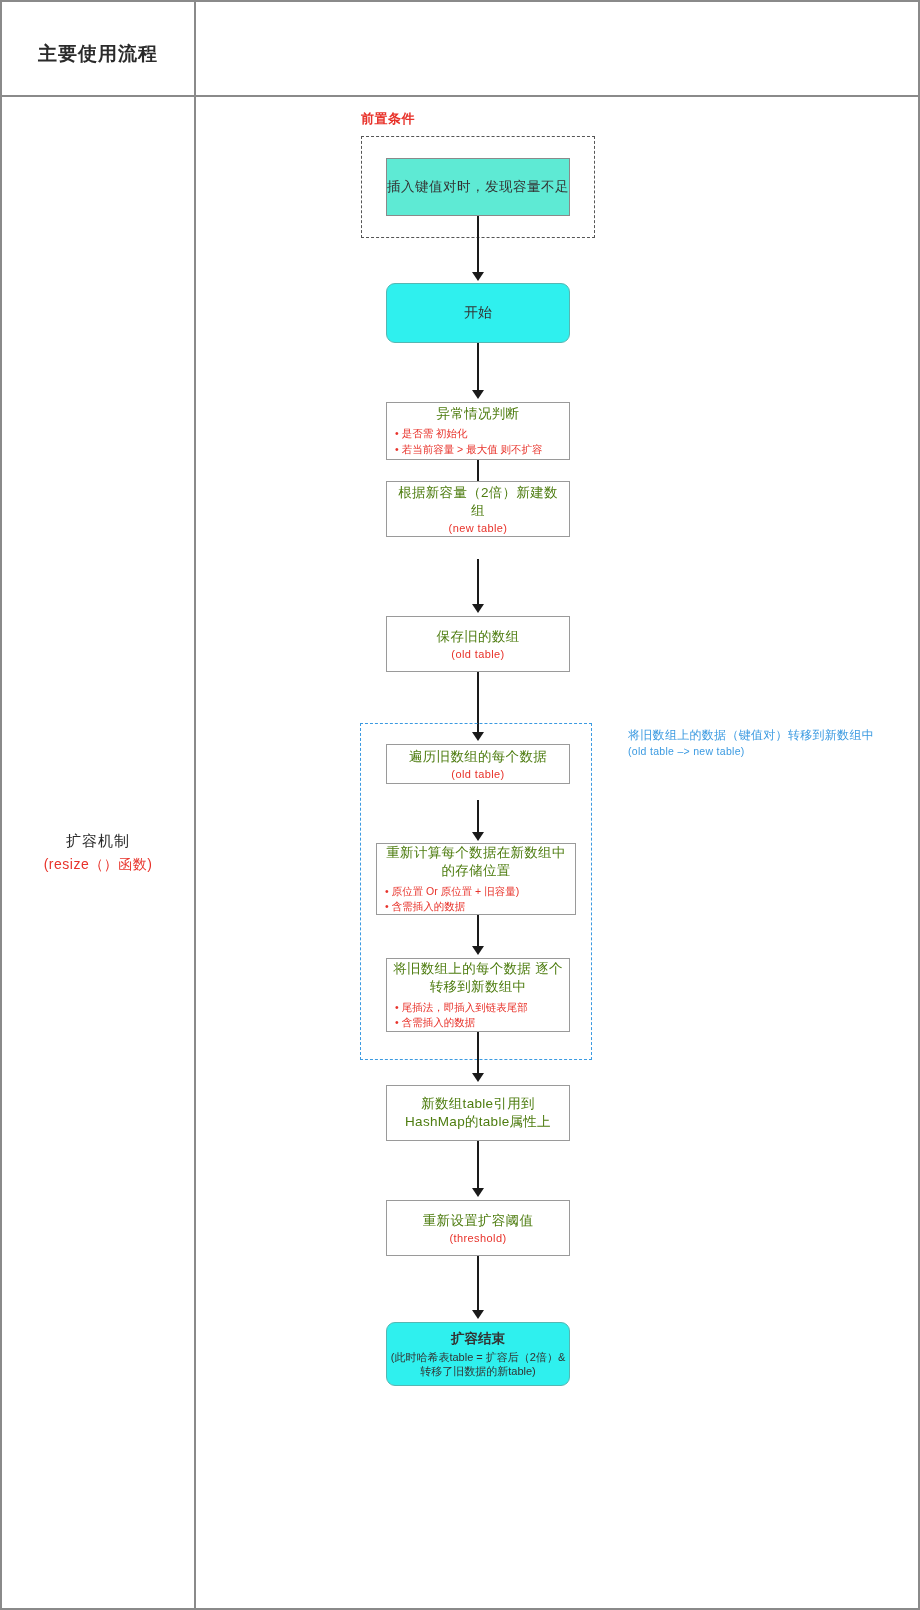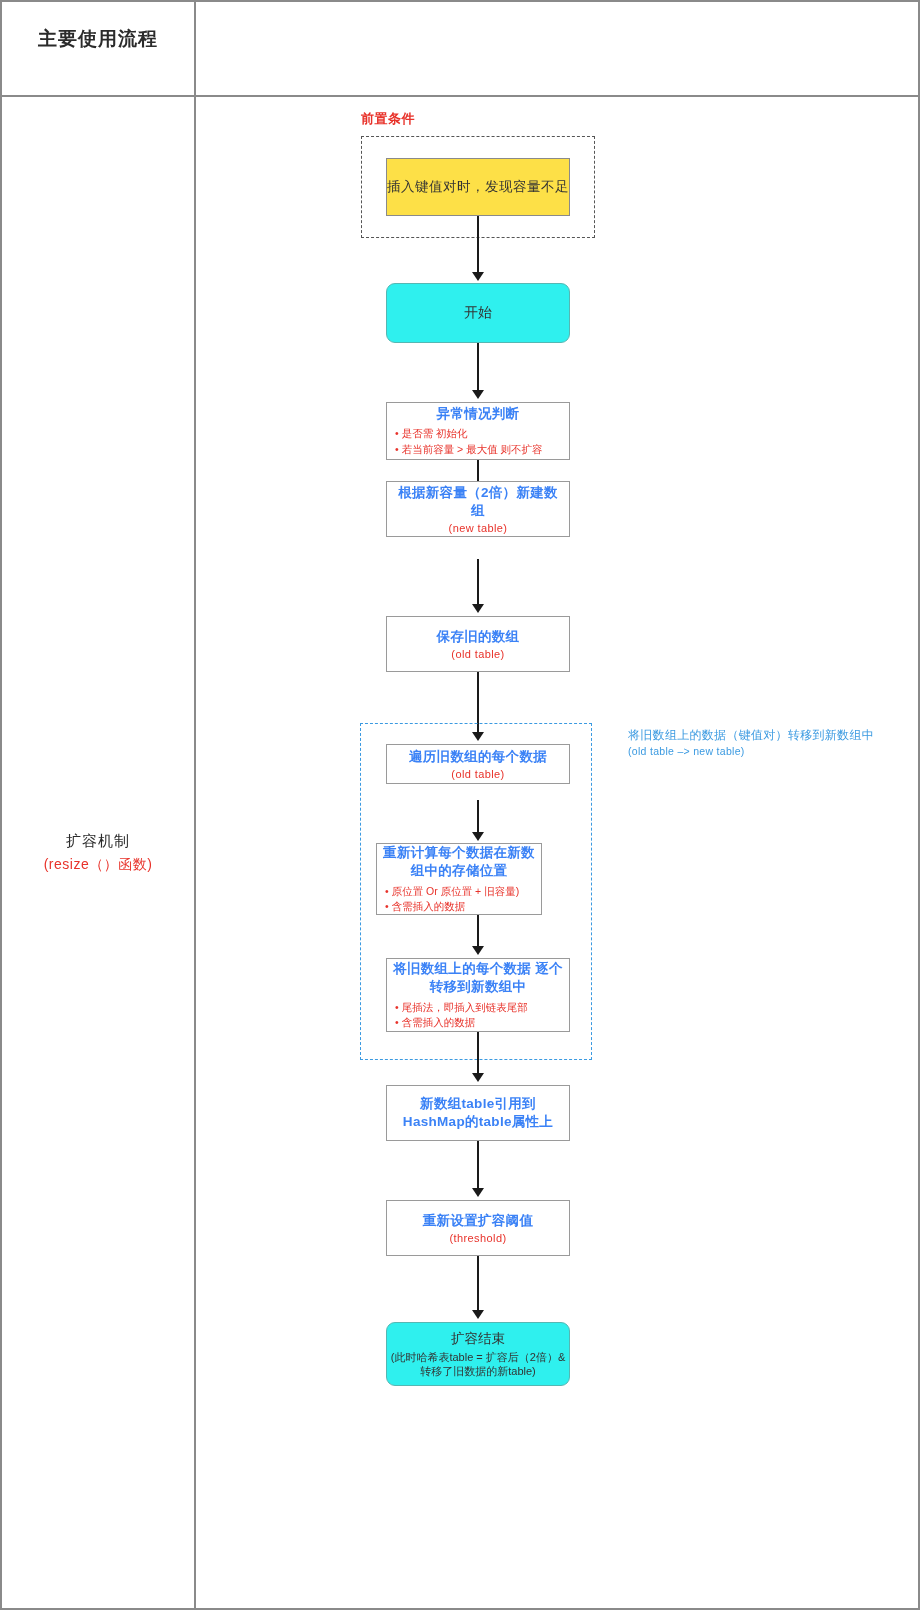--- a/index.html
+++ b/index.html
@@ -40,21 +40,21 @@
   .hdr {
     position: absolute;
     display: flex;
     align-items: center;
     justify-content: center;
     font-size: 19px;
     font-weight: bold;
     color: #2b2b2b;
     letter-spacing: 1px;
   }
-  #hdr-left  { left: 2px;   top: 5px; width: 192px; height: 67px; }
+  #hdr-left  { left: 2px;   top: 20px; width: 192px; height: 67px; }
   #hdr-right { left: 196px; top: 2px; width: 722px; height: 93px; }
 
   
   .row-label {
     position: absolute;
     left: 2px; top: 97px;
     width: 192px; height: 1511px;
     display: flex;
     flex-direction: column;
     align-items: center;
@@ -95,21 +95,21 @@
   .pre-dash {
     position: absolute;
     left: 361px; top: 136px;
     width: 234px; height: 102px;
     border: 1.5px dashed #555555;
   }
   
   .gray-box {
     left: 386px; top: 158px;
     width: 184px; height: 58px;
-    background: #fde047;
+    background: #5eead4;
     border: 1px solid #8a8a8a;
     font-size: 13.5px;
     color: #333333;
     letter-spacing: 0.5px;
   }
 
   
   .cyan-box {
     background: #2ff0ee;
     border: 1px solid #55b7b3;
@@ -119,40 +119,39 @@
   #node-start {
     left: 386px; top: 283px;
     width: 184px; height: 60px;
     font-size: 14px;
   }
   #node-end {
     left: 386px; top: 1322px;
     width: 184px; height: 64px;
     font-size: 13.5px;
   }
-  #node-end .title { font-weight: normal; margin-bottom: 2px; }
+  #node-end .title { font-weight: bold; margin-bottom: 2px; }
   #node-end .detail {
     font-size: 11px;
     line-height: 1.3;
     color: #333333;
   }
 
   
   .proc {
     background: #ffffff;
     border: 1px solid #9a9a9a;
     color: #333333;
   }
   .proc .title {
     font-size: 13.5px;
     line-height: 1.35;
-    color: #3b82f6;
+    color: #4d7c0f;
     letter-spacing: 0.3px;
     padding: 0 6px;
-    font-weight: bold;
   }
   .proc .sub-red {
     font-size: 11px;
     color: #e8322a;
     margin-top: 2px;
     letter-spacing: 0.4px;
   }
   .bullets {
     width: 100%;
     padding: 0 8px;
@@ -167,21 +166,21 @@
   }
   .bullets .b::before {
     content: "\2022";
     margin-right: 3px;
   }
 
   #node-abnormal   { left: 386px; top: 402px;  width: 184px; height: 58px; }
   #node-newarray   { left: 386px; top: 481px;  width: 184px; height: 56px; }
   #node-oldarray   { left: 386px; top: 616px;  width: 184px; height: 56px; }
   #node-traverse   { left: 386px; top: 744px;  width: 184px; height: 40px; }
-  #node-recalc     { left: 376px; top: 843px;  width: 166px; height: 72px; }
+  #node-recalc     { left: 376px; top: 843px;  width: 200px; height: 72px; }
   #node-transfer   { left: 386px; top: 958px;  width: 184px; height: 74px; }
   #node-ref        { left: 386px; top: 1085px; width: 184px; height: 56px; }
   #node-threshold  { left: 386px; top: 1200px; width: 184px; height: 56px; }
 
   
   .blue-dash {
     position: absolute;
     left: 360px; top: 723px;
     width: 232px; height: 337px;
     border: 1.5px dashed #3b9ae1;

